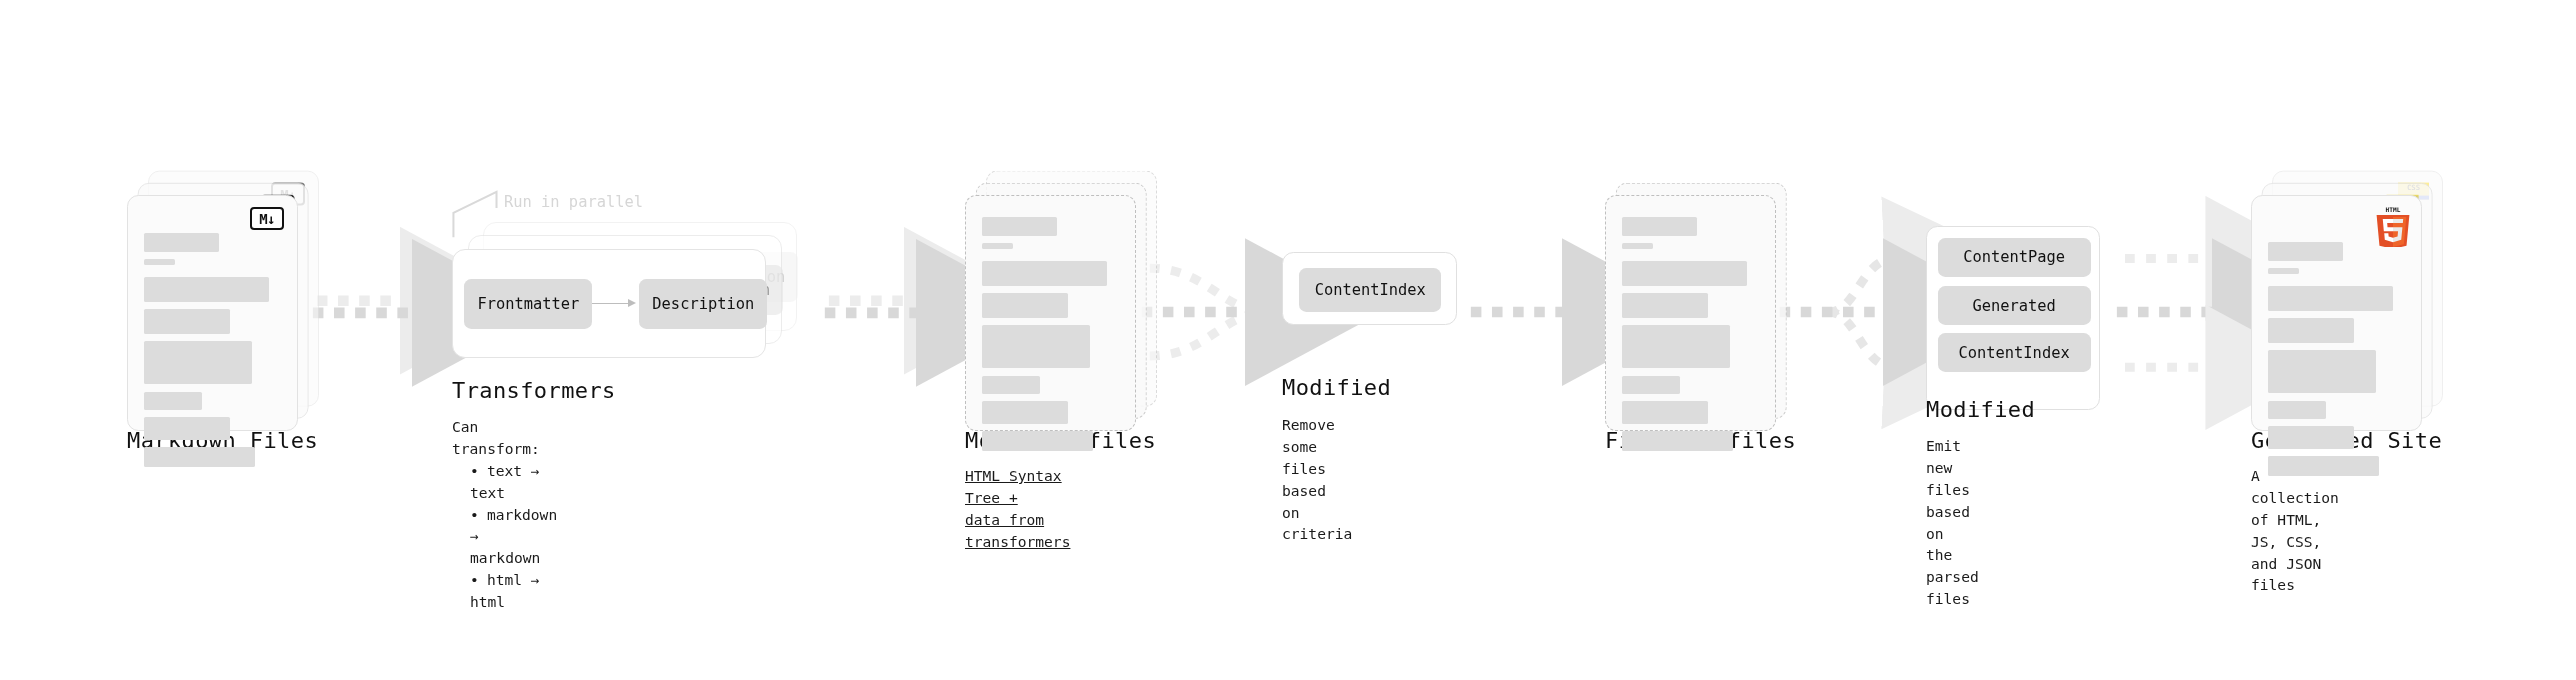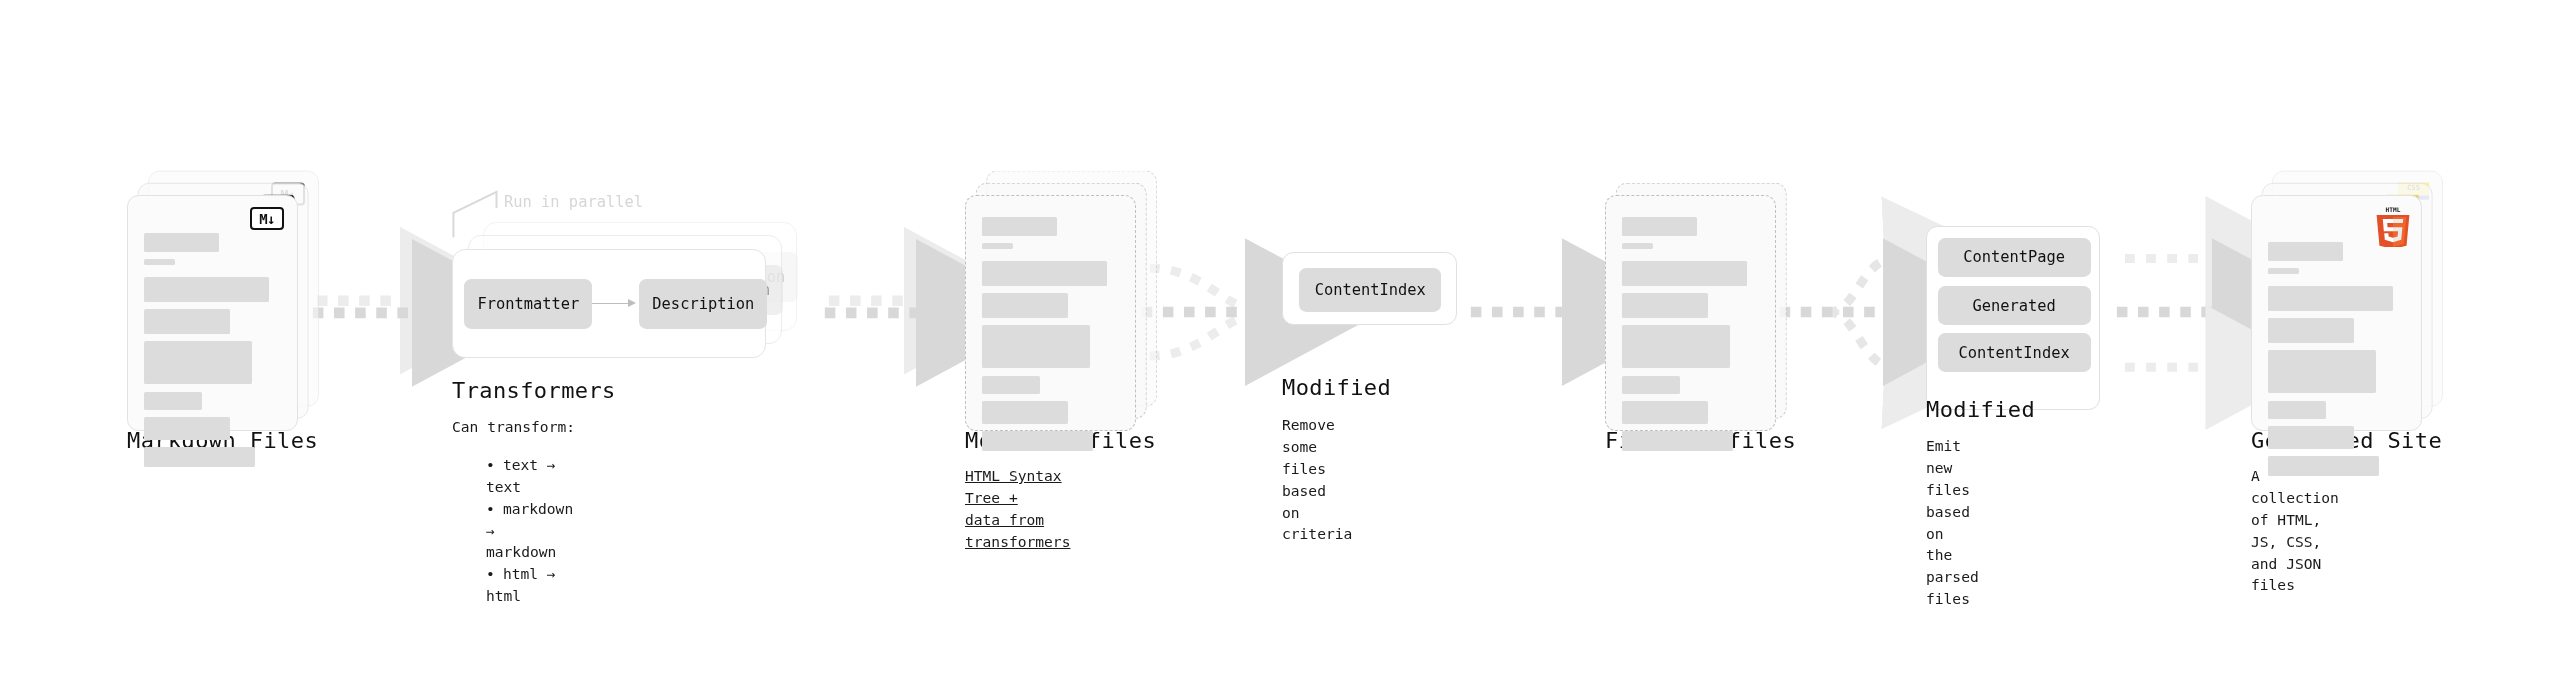--- a/index.html
+++ b/index.html
@@ -124,21 +124,21 @@
     position: absolute;
     font-size: 14.6px;
     line-height: 1.5;
     color: #1a1a1a;
     white-space: pre-line;
   }
   .stage-desc.list {
     white-space: normal;
   }
   .stage-desc ul {
-    margin: 16px;
+    margin: 0;
     padding-left: 18px;
     list-style: none;
   }
   .stage-desc li::before {
     content: "\2022";
     margin-right: 8.1px;
   }
 
   
   .pill {

